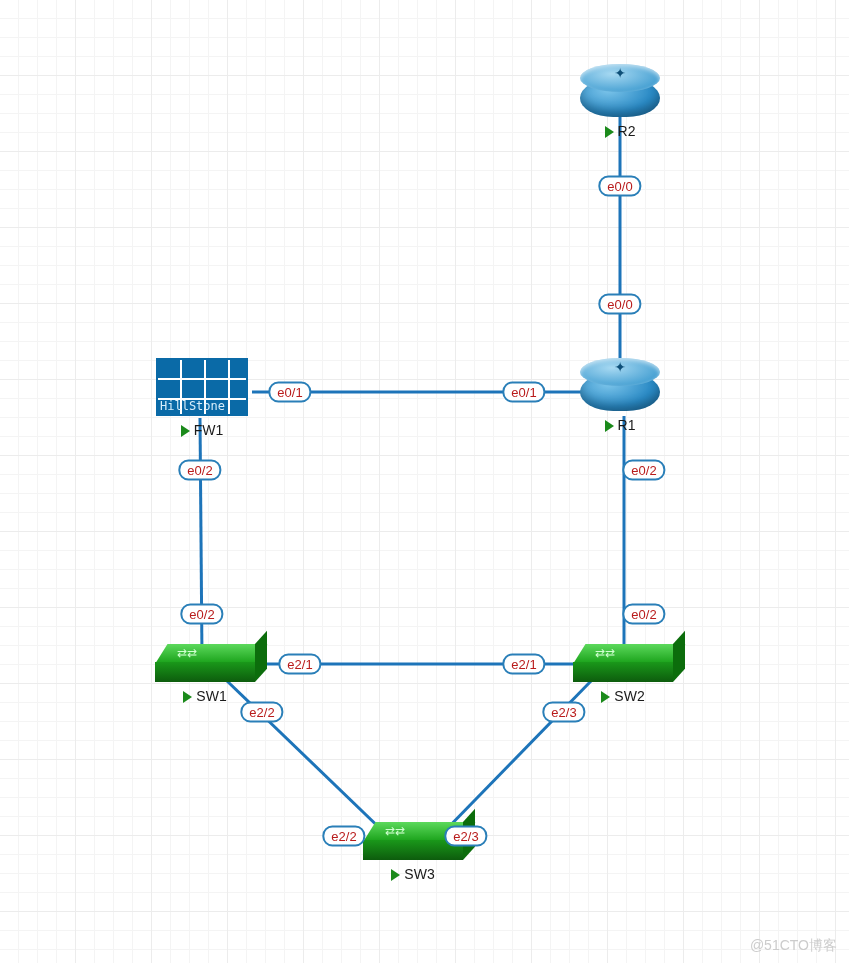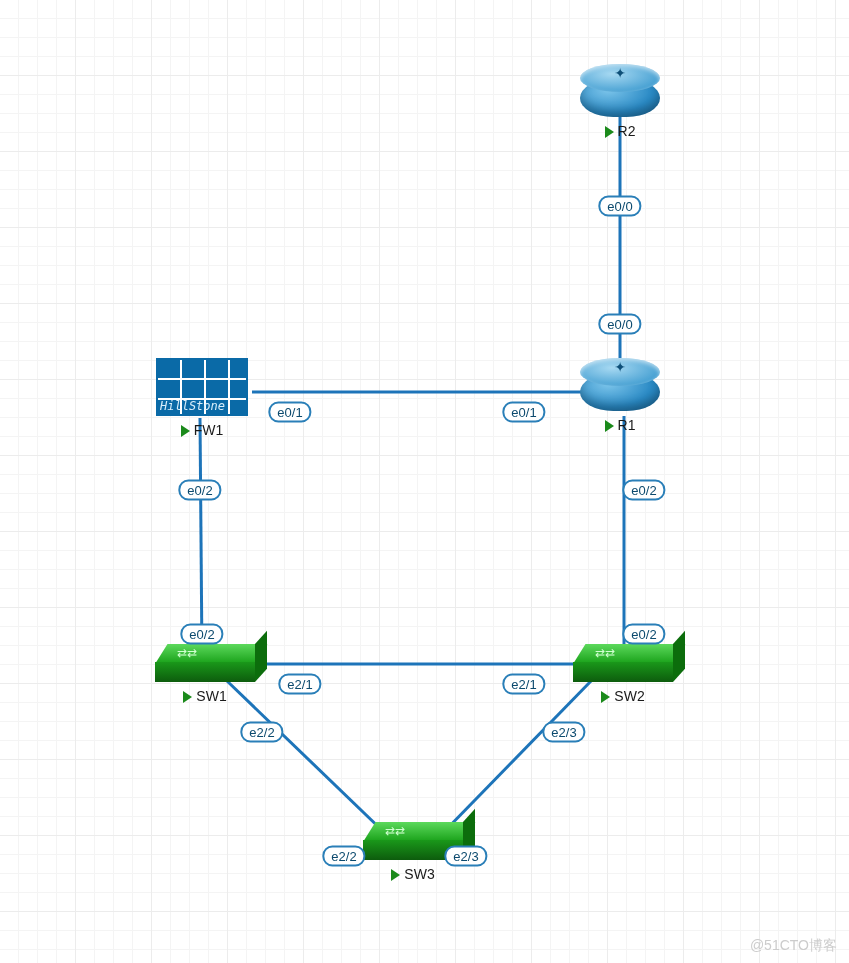--- a/index.html
+++ b/index.html
@@ -10,34 +10,34 @@
       linear-gradient(#f4f4f4 1px,transparent 1px),
       linear-gradient(90deg,#f4f4f4 1px,transparent 1px);
     background-size:76px 76px,76px 76px,19px 19px,19px 19px;
     background-position:-1px -1px;
   }
   svg.links{position:absolute;top:0;left:0;width:849px;height:963px;pointer-events:none;}
   svg.links line{stroke:#1d74b9;stroke-width:3;}
   .node{position:absolute;width:90px;text-align:center;}
   .node .label{margin-top:6px;font-size:14px;font-weight:normal;color:#1a1a1a;white-space:nowrap;}
   .tri{display:inline-block;width:0;height:0;border-top:6px solid transparent;border-bottom:6px solid transparent;border-left:9px solid #1b8a1b;vertical-align:middle;margin-right:4px;}
-  .iface{position:absolute;background:#fff;border:2px solid #2a7fb8;border-radius:10px;padding:1px 7px;font-size:13px;color:#0c4a6e;transform:translate(-50%,-50%);white-space:nowrap;margin-top:20px;}
+  .iface{position:absolute;background:#fff;border:2px solid #2a7fb8;border-radius:10px;padding:1px 7px;font-size:13px;color:#b91c1c;transform:translate(-50%,-50%);white-space:nowrap;}
   
   .router{width:80px;height:55px;margin:0 auto;position:relative;}
   .router .body{width:80px;height:38px;background:radial-gradient(ellipse at 35% 30%,#7bc4ea,#2a8ac5 60%,#1a6a9e);border-radius:50%/60%;position:absolute;bottom:0;box-shadow:inset 0 -6px 10px rgba(0,0,0,.25);}
   .router .top{width:80px;height:28px;background:radial-gradient(ellipse at 40% 35%,#a7d9f2,#4ba3d4 70%);border-radius:50%;position:absolute;top:2px;box-shadow:inset 0 2px 4px rgba(255,255,255,.6);}
   .router .arrows{position:absolute;top:6px;left:16px;width:48px;height:20px;color:#0e4f78;font-size:14px;line-height:10px;}
   
   .firewall{width:92px;height:58px;background:#0a6aa7;position:relative;margin:0 auto;
     background-image:
       linear-gradient(#fff 2px,transparent 2px),
       linear-gradient(90deg,#fff 2px,transparent 2px);
     background-size:24px 20px;
     box-shadow:inset 0 0 0 2px #0a6aa7;}
-  .firewall .txt{position:absolute;bottom:3px;left:4px;color:#d7eefb;font-size:12px;font-family:monospace;font-style:italic;}
+  .firewall .txt{position:absolute;bottom:3px;left:4px;color:#d7eefb;font-size:12px;font-family:monospace;}
   
   .switch{width:100px;height:38px;margin:0 auto;position:relative;}
   .switch .top{position:absolute;top:0;left:0;width:100%;height:20px;background:linear-gradient(#5cd95c,#18a018);transform:skewX(-32deg);transform-origin:bottom;}
   .switch .front{position:absolute;bottom:0;left:0;width:100%;height:20px;background:linear-gradient(#1a981a,#0d5c0d);}
   .switch .side{position:absolute;top:0;right:-12px;width:12px;height:38px;background:#0c6d0c;transform:skewY(-48deg);transform-origin:left;}
   .switch .arrows{position:absolute;top:2px;left:22px;color:#d0ffd0;font-size:12px;}
   .watermark{position:absolute;right:12px;bottom:8px;color:#ccc;font-size:14px;}
 </style>
 </head>
 <body>

